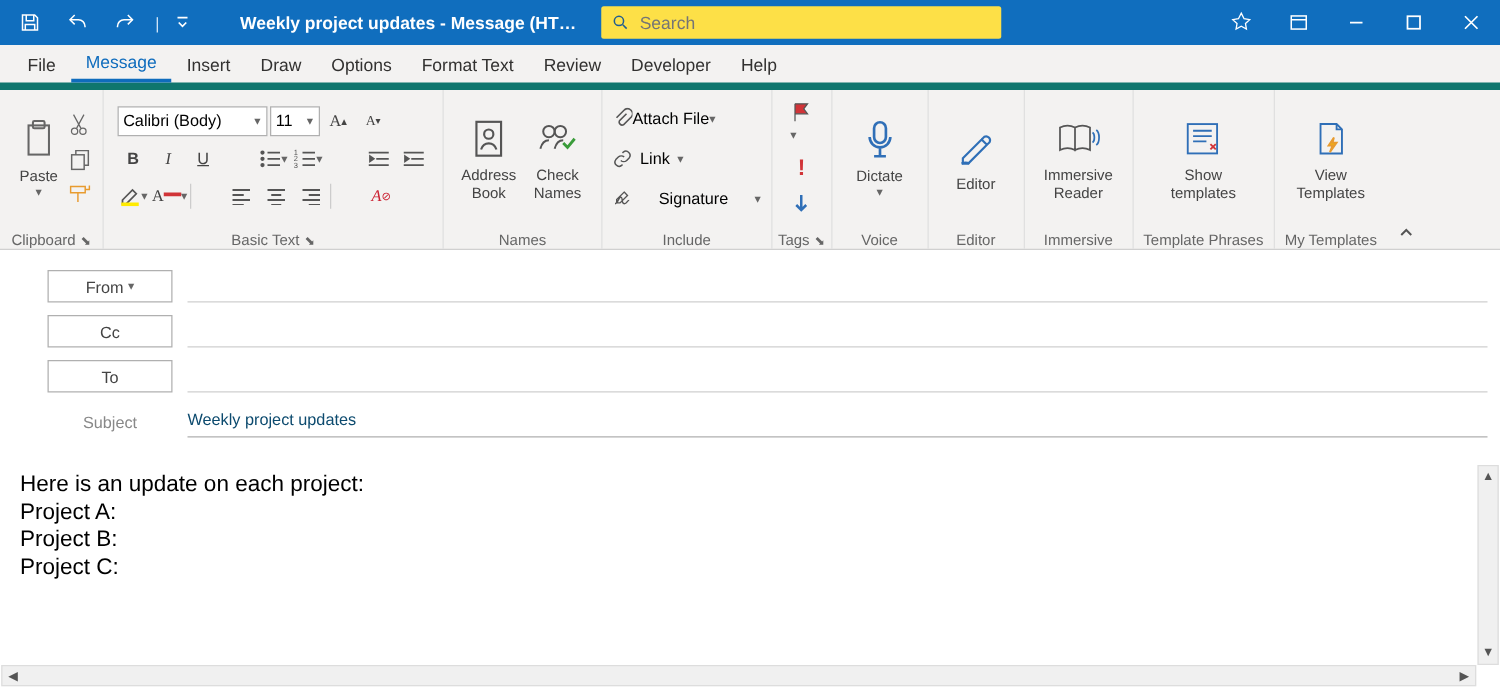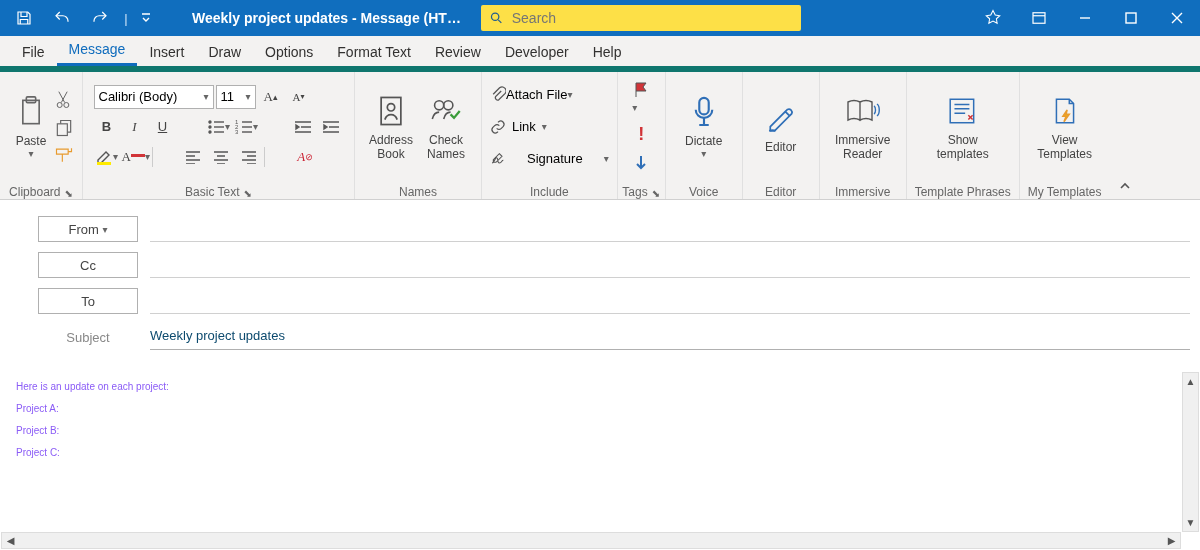--- a/index.html
+++ b/index.html
@@ -43,21 +43,21 @@
 
 .addr { display:flex; padding:16px 10px 6px 20px; }
 .sendbtn { width:74px; height:74px; border:1px solid #b0b0b0; display:flex; flex-direction:column; align-items:center; justify-content:center; color:#444;}
 .sendbtn .txt{font-size:13px;margin-top:6px;}
 .fields { margin-left:18px; flex:1; }
 .fields .fr { display:flex; align-items:flex-start; height:28px; margin-bottom:8px;}
 .fields .lbl { width:100px; border:1px solid #b0b0b0; height:26px; display:flex;align-items:center;justify-content:center; font-size:13px; color:#444; }
 .fields .lbl.noborder{border:none;color:#888;justify-content:center;}
 .fields .field { flex:1; border-bottom:1px solid #d0d0d0; height:26px; margin-left:12px;}
 
-.body { padding:10px 16px; font-size:10px; color:#8b5cf6; line-height:22px; position:relative;}
+.body { padding:10px 16px; font-size:18px; color:#000000; line-height:22px; position:relative;}
 
 .vscroll { position:absolute; right:1px; top:372px; width:17px; height:160px; background:#f0f0f0; border:1px solid #ddd; display:flex;flex-direction:column;}
 .vscroll .arr{height:17px;display:flex;align-items:center;justify-content:center;font-size:10px;color:#555;}
 .vscroll .track{flex:1;}
 
 .hscroll { position:absolute; left:1px; bottom:1px; height:17px; width:1180px; background:#f0f0f0; border:1px solid #ddd; display:flex;}
 .hscroll .arr{width:17px;display:flex;align-items:center;justify-content:center;font-size:10px;color:#555;}
 .hscroll .track{flex:1;}
 
 .ribbon-collapse{ width:30px; display:flex;align-items:flex-end;justify-content:center;padding-bottom:6px;color:#444;}

